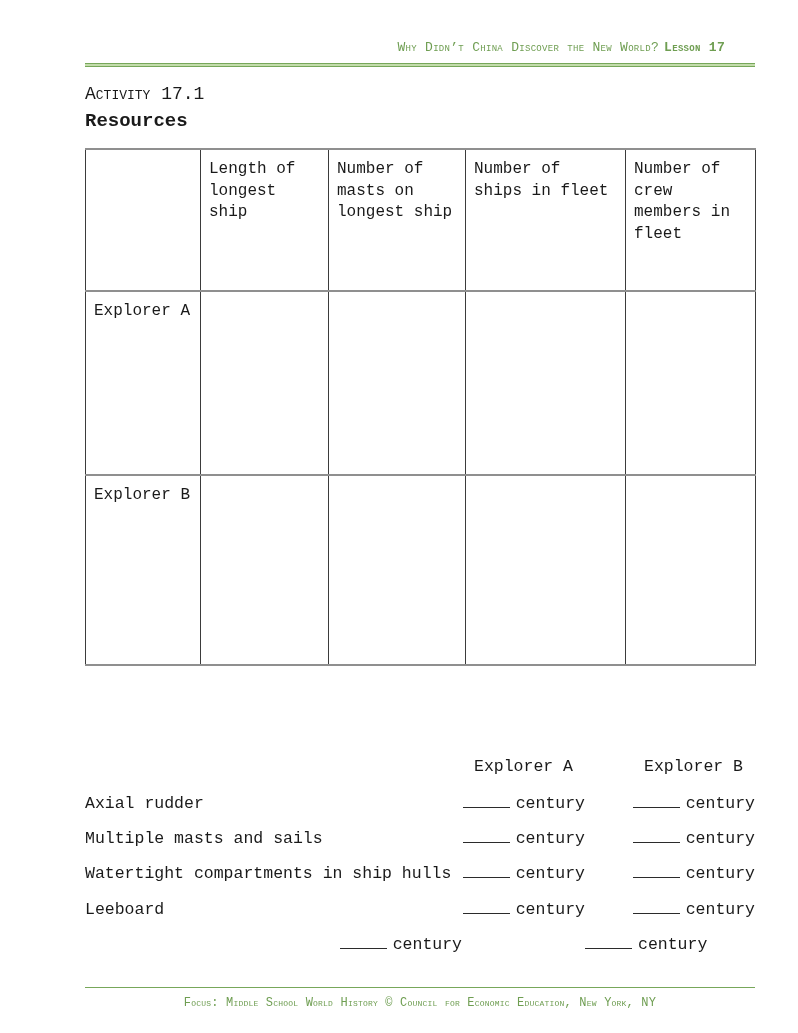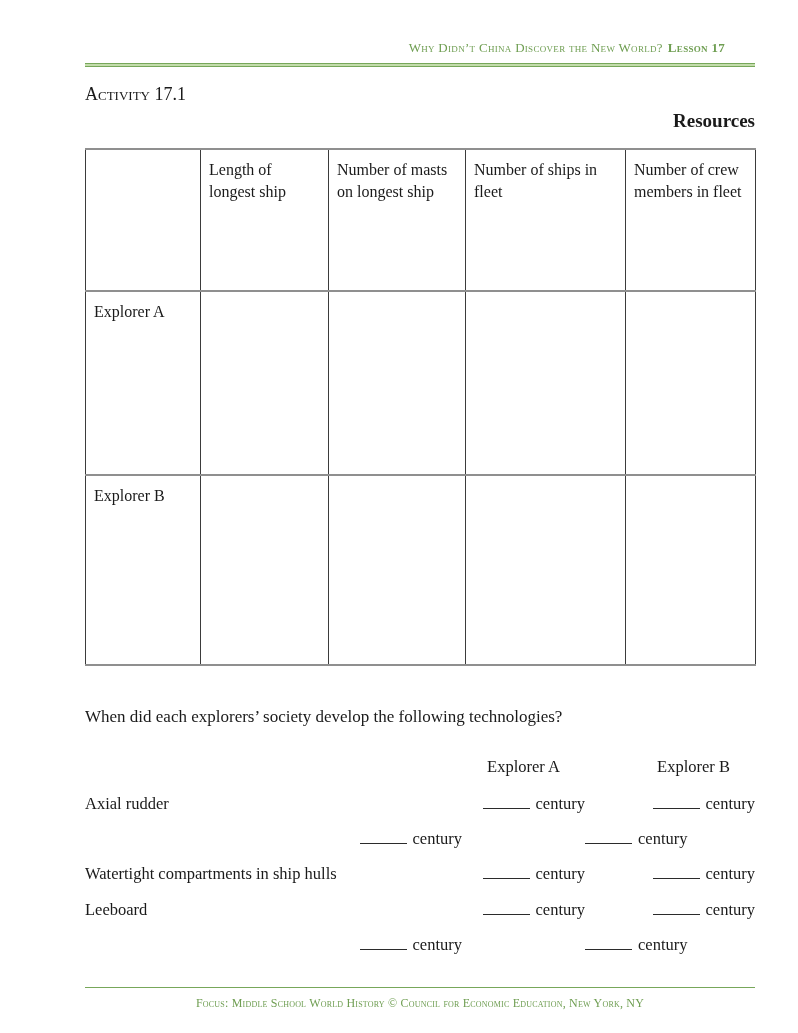--- a/index.html
+++ b/index.html
@@ -1,21 +1,21 @@
 <!DOCTYPE html>
 <html><head>
 <meta charset="utf-8">
 <style>
   html, body { margin: 0; padding: 0; background: #ffffff; }
   .page {
     position: relative;
     width: 768px;
     height: 1033px;
     background: #ffffff;
-    font-family: Liberation Serif, serif;
+    font-family: Liberation Mono, monospace;
     color: #1a1a1a;
     overflow: hidden;
   }
 
   
   .header-text {
     position: absolute;
     top: 40px;
     right: 43px;
     font-size: 13px;
@@ -43,21 +43,21 @@
     top: 84px;
     left: 85px;
     font-size: 18px;
     font-variant: small-caps;
   }
   .resources-title {
     position: absolute;
     top: 110px;
     left: 85px;
     width: 670px;
-    text-align: right;
+    text-align: left;
     font-size: 19px;
     font-weight: bold;
   }
 
   
   table.resources-table {
     position: absolute;
     top: 148px;
     left: 85px;
     width: 670px;
@@ -178,38 +178,38 @@
     <tr class="body-row-b">
       <td class="row-label">Explorer B</td>
       <td></td>
       <td></td>
       <td></td>
       <td></td>
     </tr>
   </tbody>
     </table>
 
-  <div class="question">When did each explorers’ society develop the following technologies?</div>
 
   <div class="tech-section">
     <div class="tech-row tech-head">
       <div></div>
       <div class="tech-colhead">Explorer A</div>
       <div></div>
       <div class="tech-colhead">Explorer B</div>
     </div>
 
     <div class="tech-row">
       <div>Axial rudder</div>
       <div class="tech-cell"><span class="blank"></span><span>century</span></div>
       <div></div>
       <div class="tech-cell"><span class="blank"></span><span>century</span></div>
     </div>
 
     <div class="tech-row">
+      <div>Multiple masts and sails</div>
       <div class="tech-cell"><span class="blank"></span><span>century</span></div>
       <div></div>
       <div class="tech-cell"><span class="blank"></span><span>century</span></div>
     </div>
 
     <div class="tech-row">
       <div>Watertight compartments in ship hulls</div>
       <div class="tech-cell"><span class="blank"></span><span>century</span></div>
       <div></div>
       <div class="tech-cell"><span class="blank"></span><span>century</span></div>

